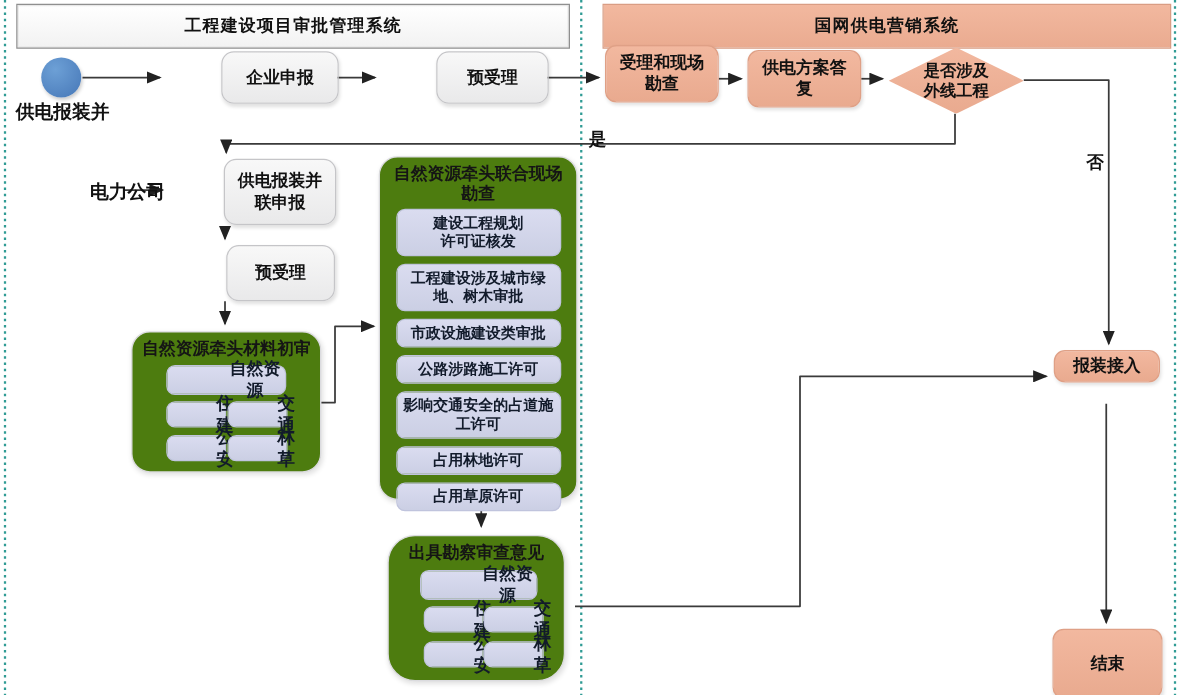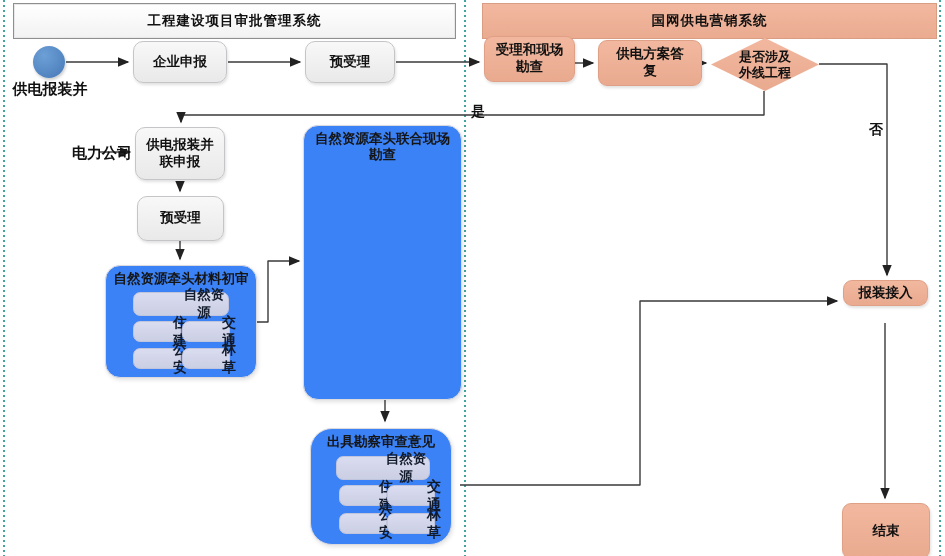--- a/index.html
+++ b/index.html
@@ -17,34 +17,34 @@
             font-size:13.5px; font-weight:bold; z-index:2; letter-spacing:1px; }
   .sysbar.left-sys  { left:13px; top:3px; width:443px; background:linear-gradient(#ffffff,#f2f2f2);
                       border:1px solid #8f8f8f; box-shadow:inset 0 0 0 1px #e8e8e8; }
   .sysbar.right-sys { left:482px; top:3px; width:455px; background:linear-gradient(#f2b89f,#eaab90);
                       border:1px solid #d99d84; }
 
   
   .node { position:absolute; display:flex; align-items:center; justify-content:center; z-index:2;
           font-weight:bold; line-height:1.25; }
   .gray { background:linear-gradient(#f8f8f8,#e9e9ea); border:1px solid #c5c5c8; border-radius:10px;
-          box-shadow:1px 2px 3px rgba(0,0,0,.12); font-size:13.5px; }
+          box-shadow:1px 2px 3px rgba(0,0,0,.12); font-size:13.5px;margin-left:44px; }
   .salmon { background:linear-gradient(#f2b89f,#e9aa8f); border:1px solid #dfa086; border-radius:9px;
             box-shadow:1px 2px 3px rgba(0,0,0,.12); font-size:13.5px; }
   .diamond { background:linear-gradient(#f2b89f,#e9aa8f);
              clip-path:polygon(50% 0, 100% 50%, 50% 100%, 0 50%);
              font-size:13px; line-height:1.2; }
 
   .start-dot { position:absolute; left:33px; top:46px; width:32px; height:32px; border-radius:50%;
                background:radial-gradient(circle at 35% 30%, #6da0d6, #4677b7); z-index:2;
                box-shadow:1px 2px 3px rgba(0,0,0,.2); }
   .floatlabel { position:absolute; font-weight:bold; z-index:2; }
 
   
-  .group { position:absolute; background:#3b82f6; border:1px solid #dbdbdf; border-radius:15px;
+  .group { position:absolute; background:#4d7c0f; border:1px solid #dbdbdf; border-radius:15px;
            box-shadow:1px 2px 4px rgba(0,0,0,.12); z-index:2; }
   .group .gtitle { font-weight:bold; font-size:13.5px; text-align:center; line-height:1.2;
                    padding-top:5px; color:#151515; }
   .lav { background:linear-gradient(#dadcf0,#cbcfe4); border:1px solid #c0c4dd; border-radius:7px;
          color:#121b2b; font-weight:bold; display:flex; align-items:center; justify-content:center;padding-left:46px; }
   .group .abs { position:absolute; }
   .member { font-size:14px; }
 
   
   .list { display:flex; flex-direction:column; align-items:center; gap:6px; margin-top:4px; }
@@ -97,21 +97,21 @@
   <div class="node gray" style="left:133px; top:41px; width:94px; height:42px;">
     <span class="txt">企业申报</span>
   </div>
   <div class="node gray" style="left:305px; top:41px; width:90px; height:42px;">
     <span class="txt">预受理</span>
   </div>
   <div class="node salmon" style="left:484px; top:36px; width:91px; height:46px;">
     <span class="txt">受理和现场
 勘查</span>
   </div>
-  <div class="node salmon" style="left:598px; top:40px; width:104px; height:46px;">
+  <div class="node salmon" style="left:598px; top:40px; width:91px; height:46px;">
     <span class="txt">供电方案答
 复</span>
   </div>
   <div class="node diamond" style="left:711px; top:38px; width:108px; height:53px;">
     <span class="txt">是否涉及
 外线工程</span>
   </div>
 
   <div class="floatlabel txt" style="left:471px; top:103px; font-size:14px;">是</div>
   <div class="floatlabel txt" style="left:869px; top:121px; font-size:14px;">否</div>
@@ -140,20 +140,32 @@
       <span class="txt">公安</span>
     </div>
     <div class="lav abs member" style="left:76px; top:82px; width:44px; height:21px;">
       <span class="txt">林草</span>
     </div>
   </div>
 
   <div class="group" style="left:303px; top:125px; width:159px; height:275px;">
     <div class="gtitle txt">自然资源牵头联合现场
 勘查</div>
+    <div class="list">
+      <div class="lav txt">建设工程规划
+许可证核发</div>
+      <div class="lav txt">工程建设涉及城市绿
+地、树木审批</div>
+      <div class="lav txt">市政设施建设类审批</div>
+      <div class="lav txt">公路涉路施工许可</div>
+      <div class="lav txt">影响交通安全的占道施
+工许可</div>
+      <div class="lav txt">占用林地许可</div>
+      <div class="lav txt">占用草原许可</div>
+    </div>
   </div>
 
   <div class="group" style="left:310px; top:428px; width:142px; height:117px;border-radius:22px;">
     <div class="gtitle txt">出具勘察审查意见</div>
     <div class="lav abs" style="left:25px; top:27px; width:94px; height:24px; font-size:13.5px;">
       <span class="txt">自然资源</span>
     </div>
     <div class="lav abs member" style="left:28px; top:56px; width:41px; height:21px;">
       <span class="txt">住建</span>
     </div>

